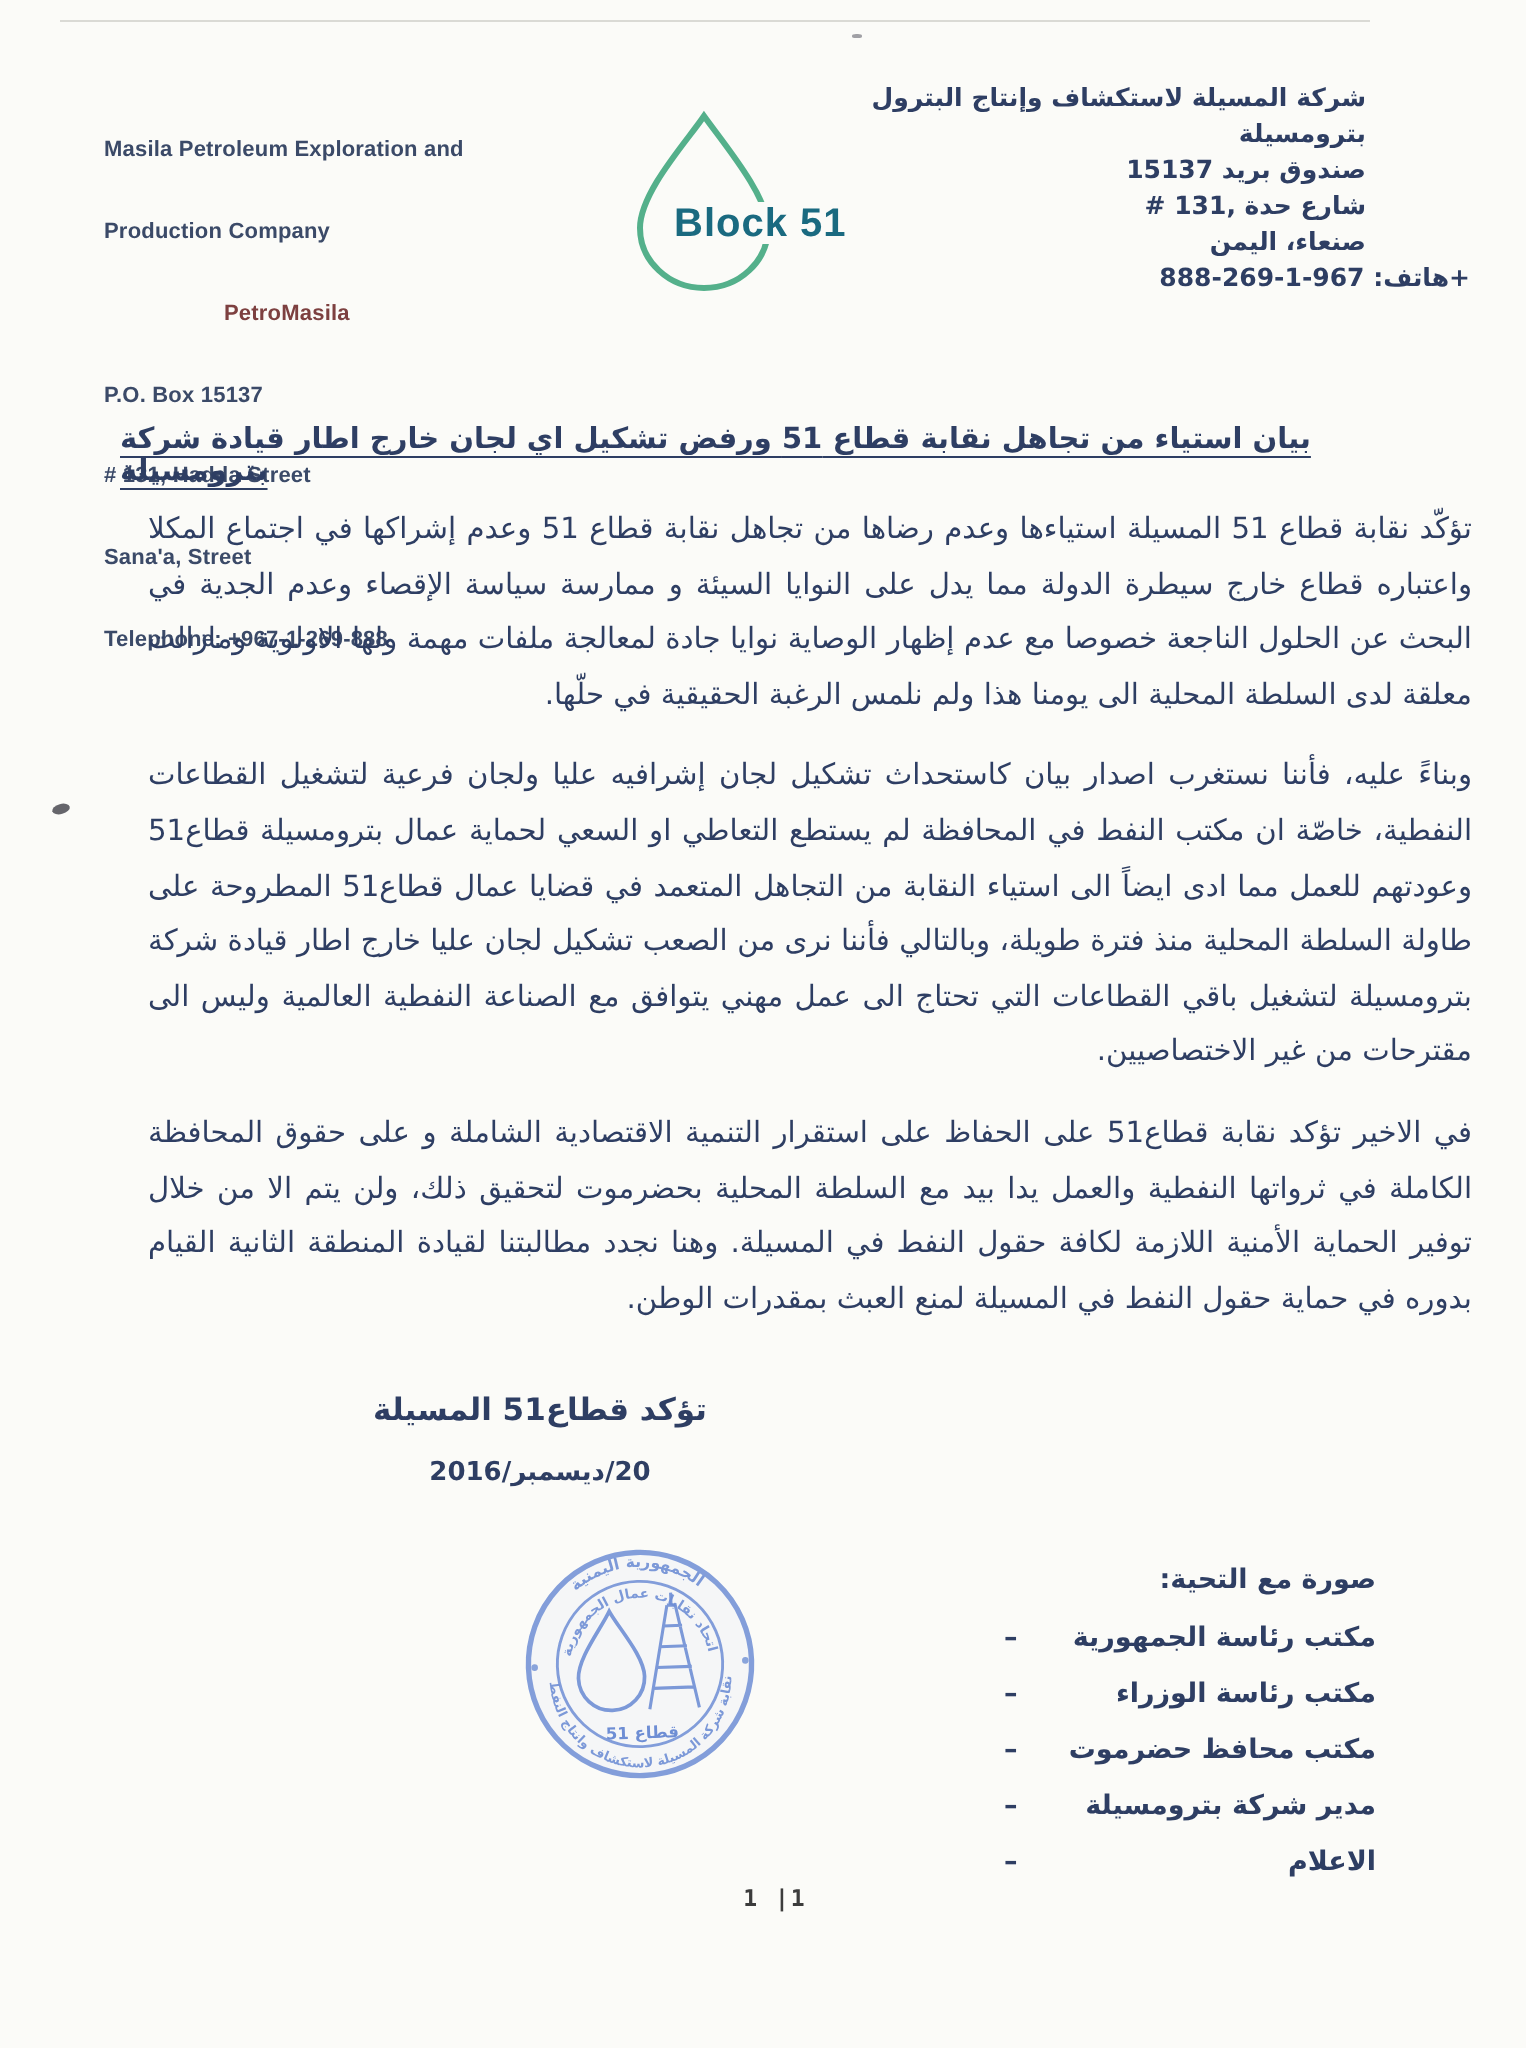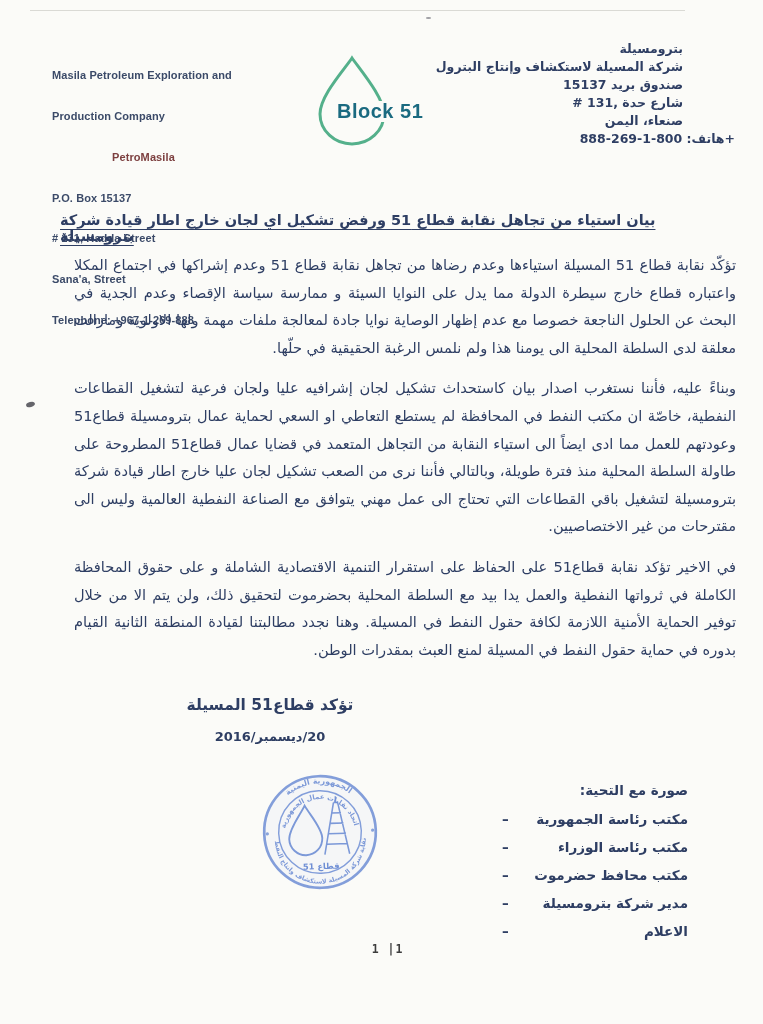--- a/index.html
+++ b/index.html
@@ -95,26 +95,26 @@
 
   <div class="logo">
     <svg viewBox="0 0 130 92" width="130" height="92">
       <path d="M 50,4 C 42,16 18,42 18,60 a 32,30 0 0 0 64,0 C 82,44 60,18 50,4 Z" fill="none" stroke="#54b08b" stroke-width="3" stroke-linecap="round"></path>
       <rect x="33" y="47" width="97" height="21" fill="#fbfbf8"></rect>
       <text x="35" y="64" font-family="Liberation Sans, sans-serif" font-size="20" font-weight="bold" fill="#1a6a80" letter-spacing="0.5">Block 51</text>
     </svg>
   </div>
 
   <div class="header-ar">
+    <div>شركة المسيلة لاستكشاف وإنتاج البترول</div>
     <div>بترومسيلة</div>
-    <div>شركة المسيلة لاستكشاف وإنتاج البترول</div>
     <div>صندوق بريد 15137</div>
     <div>شارع حدة ,131 #</div>
     <div>صنعاء، اليمن</div>
-    <div class="phone">+هاتف: 800-1-269-888</div>
+    <div class="phone">+هاتف: 967-1-269-888</div>
   </div>
 
   <div class="doc-title">بيان استياء من تجاهل نقابة قطاع 51 ورفض تشكيل اي لجان خارج اطار قيادة شركة بترومسيلة</div>
 
   <div class="body-text">
     <p>تؤكّد نقابة قطاع 51 المسيلة استياءها وعدم رضاها من تجاهل نقابة قطاع 51 وعدم إشراكها في اجتماع المكلا واعتباره قطاع خارج سيطرة الدولة مما يدل على النوايا السيئة و ممارسة سياسة الإقصاء وعدم الجدية في البحث عن الحلول الناجعة خصوصا مع عدم إظهار الوصاية نوايا جادة لمعالجة ملفات مهمة ولها الاولوية ومازالت معلقة لدى السلطة المحلية الى يومنا هذا ولم نلمس الرغبة الحقيقية في حلّها.</p>
     <p>وبناءً عليه، فأننا نستغرب اصدار بيان كاستحداث تشكيل لجان إشرافيه عليا ولجان فرعية لتشغيل القطاعات النفطية، خاصّة ان مكتب النفط في المحافظة لم يستطع التعاطي او السعي لحماية عمال بترومسيلة قطاع51 وعودتهم للعمل مما ادى ايضاً الى استياء النقابة من التجاهل المتعمد في قضايا عمال قطاع51 المطروحة على طاولة السلطة المحلية منذ فترة طويلة، وبالتالي فأننا نرى من الصعب تشكيل لجان عليا خارج اطار قيادة شركة بترومسيلة لتشغيل باقي القطاعات التي تحتاج الى عمل مهني يتوافق مع الصناعة النفطية العالمية وليس الى مقترحات من غير الاختصاصيين.</p>
     <p>في الاخير تؤكد نقابة قطاع51 على الحفاظ على استقرار التنمية الاقتصادية الشاملة و على حقوق المحافظة الكاملة في ثرواتها النفطية والعمل يدا بيد مع السلطة المحلية بحضرموت لتحقيق ذلك، ولن يتم الا من خلال توفير الحماية الأمنية اللازمة لكافة حقول النفط في المسيلة. وهنا نجدد مطالبتنا لقيادة المنطقة الثانية القيام بدوره في حماية حقول النفط في المسيلة لمنع العبث بمقدرات الوطن.</p>
   </div>
 

